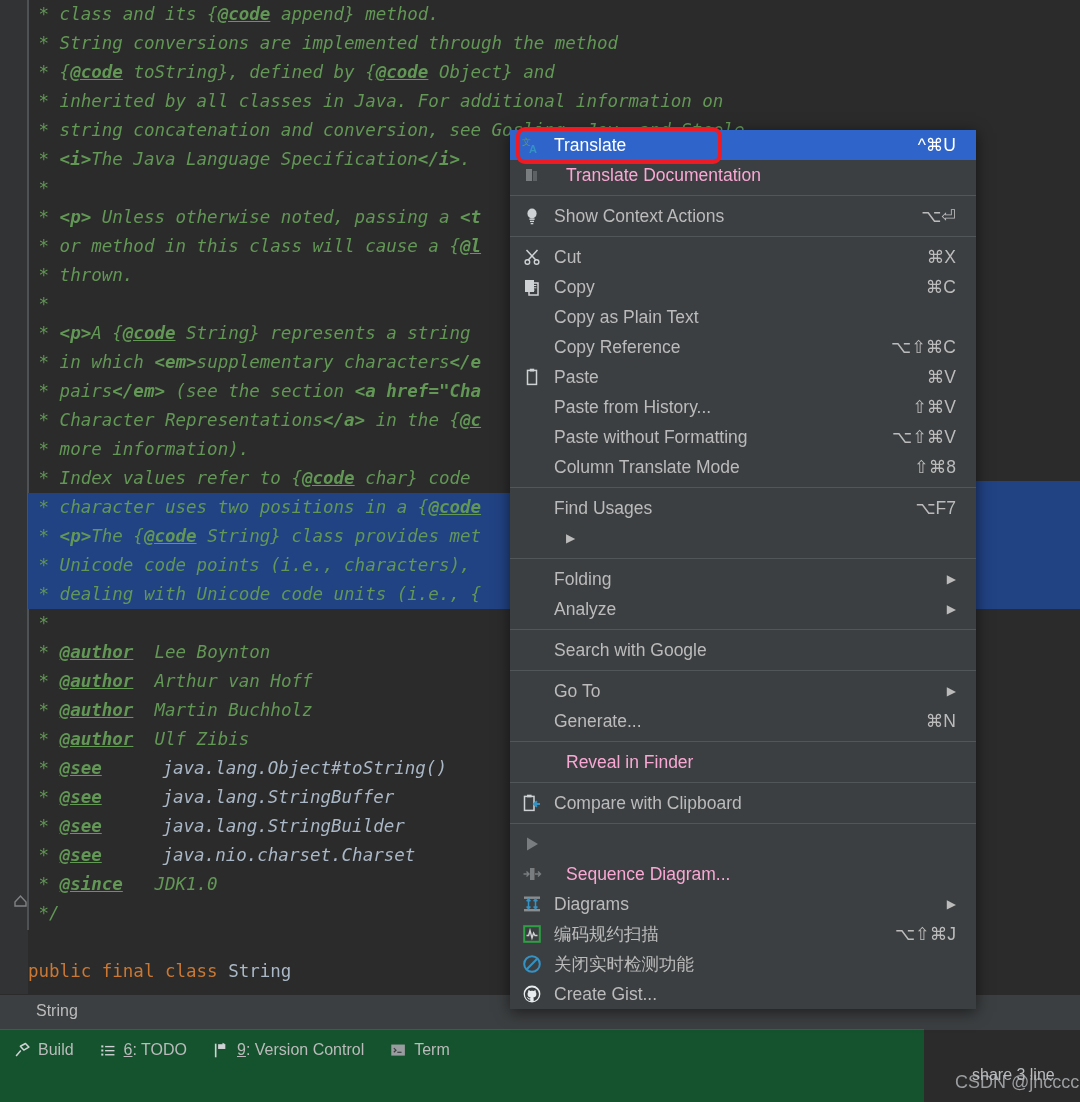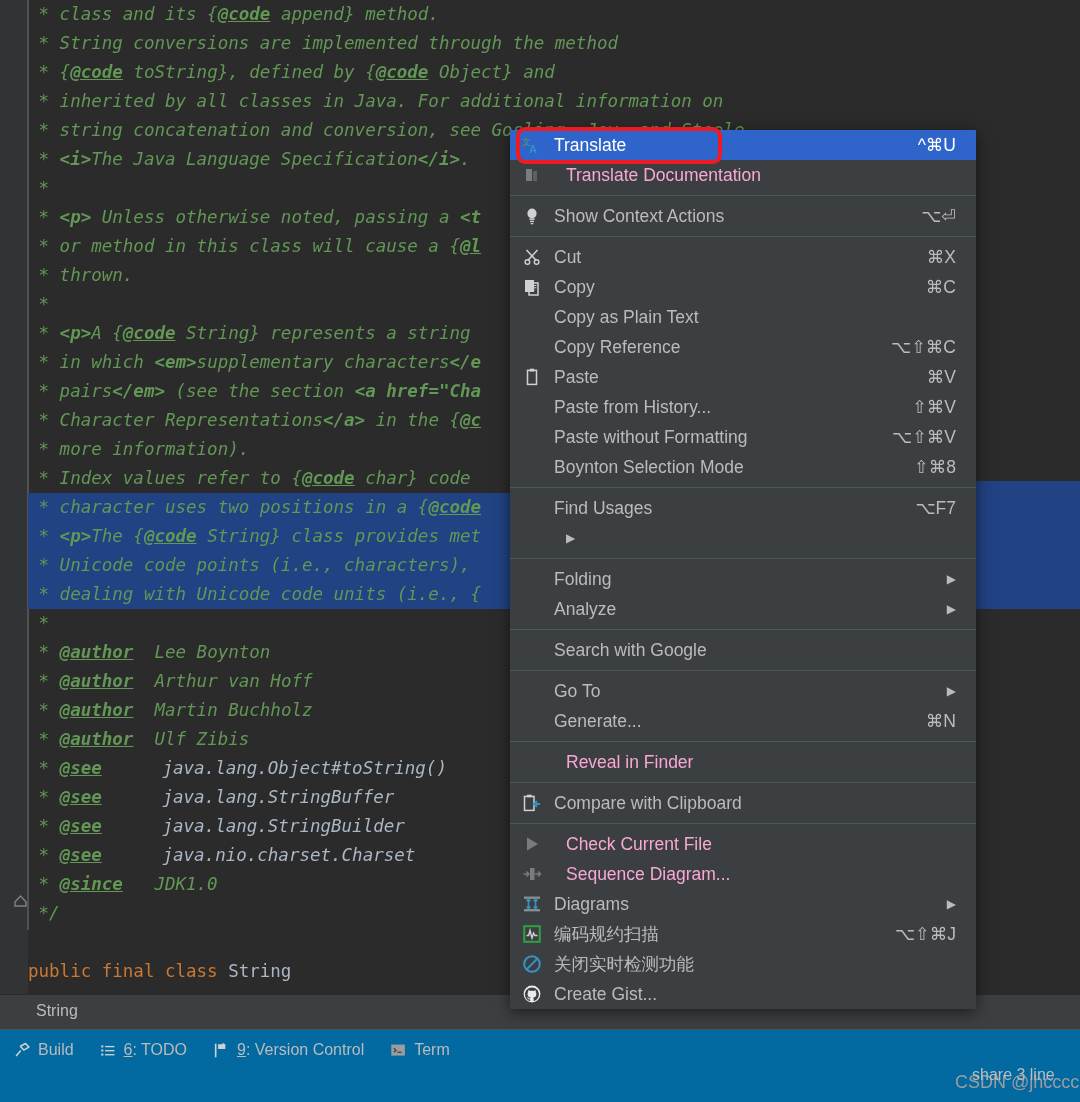--- a/index.html
+++ b/index.html
@@ -32,22 +32,22 @@
 
   
   .hscroll-track{position:absolute;left:28px;top:975px;width:1040px;height:15px;}
 
   
   .breadcrumb{position:absolute;left:0;top:994px;width:1080px;height:35px;
               background:#3c3f41;border-top:1px solid #2b2b2b;}
   .breadcrumb .crumb{position:absolute;left:36px;top:7px;font-size:16px;color:#bbbbbb;}
 
   
-  .twbar{position:absolute;left:0;top:1029px;width:1080px;height:73px;
-         background:#0369a1;border-top:1px solid #4e5254;}
+  .twbar{position:absolute;left:0;top:1029px;width:924px;height:73px;
+         background:#14532d;border-top:1px solid #4e5254;}
   .twitems{position:absolute;left:6px;top:4px;height:32px;display:flex;align-items:center;}
   .twitem{display:flex;align-items:center;gap:7px;padding:3px 18px 3px 8px;
           font-size:16px;color:#bbbbbb;white-space:nowrap;}
   .twitem .mn{text-decoration:underline;}
   .twicon{width:17px;height:17px;display:inline-block;flex:0 0 17px;}
   .twicon svg{display:block;}
 
   
   .wm{position:absolute;color:#8a8d8f;font-size:18px;white-space:nowrap;}
   .wm1{left:955px;top:1072px;color:#9a9d9f;}
@@ -235,21 +235,21 @@
         <span class="lbl">Paste from History...</span>
         <span class="acc">⇧⌘V</span>
       </div>
       <div class="mi">
         <span class="ico"></span>
         <span class="lbl">Paste without Formatting</span>
         <span class="acc">⌥⇧⌘V</span>
       </div>
       <div class="mi">
         <span class="ico"></span>
-        <span class="lbl">Boynton Selection Mode</span>
+        <span class="lbl">Column Translate Mode</span>
         <span class="acc">⇧⌘8</span>
       </div>
       <div class="msep"></div>
       <div class="mi">
         <span class="ico"></span>
         <span class="lbl">Find Usages</span>
         <span class="acc">⌥F7</span>
       </div>
       <div class="mi">
         <span class="ico"></span>
@@ -298,21 +298,20 @@
         </span>
         <span class="lbl">Compare with Clipboard</span>
       </div>
       <div class="msep"></div>
       <div class="mi dis">
         <span class="ico">
           <svg width="20" height="20" viewBox="0 0 20 20">
             <path d="M5 3.5 L16 10 L5 16.5 Z" fill="#7a7d7f"></path>
           </svg>
         </span>
-        <span class="lbl">Check Current File</span>
       </div>
       <div class="mi dis">
         <span class="ico">
           <svg width="20" height="20" viewBox="0 0 20 20">
             <rect x="8" y="4" width="4.5" height="12" fill="#7a7d7f"></rect>
             <path d="M1.5 10 L7 10 M4.5 7.5 L7 10 L4.5 12.5" fill="none" stroke="#7a7d7f" stroke-width="1.4"></path>
             <path d="M13 10 L18.5 10 M16 7.5 L18.5 10 L16 12.5" fill="none" stroke="#7a7d7f" stroke-width="1.4"></path>
           </svg>
         </span>
         <span class="lbl">Sequence Diagram...</span>

